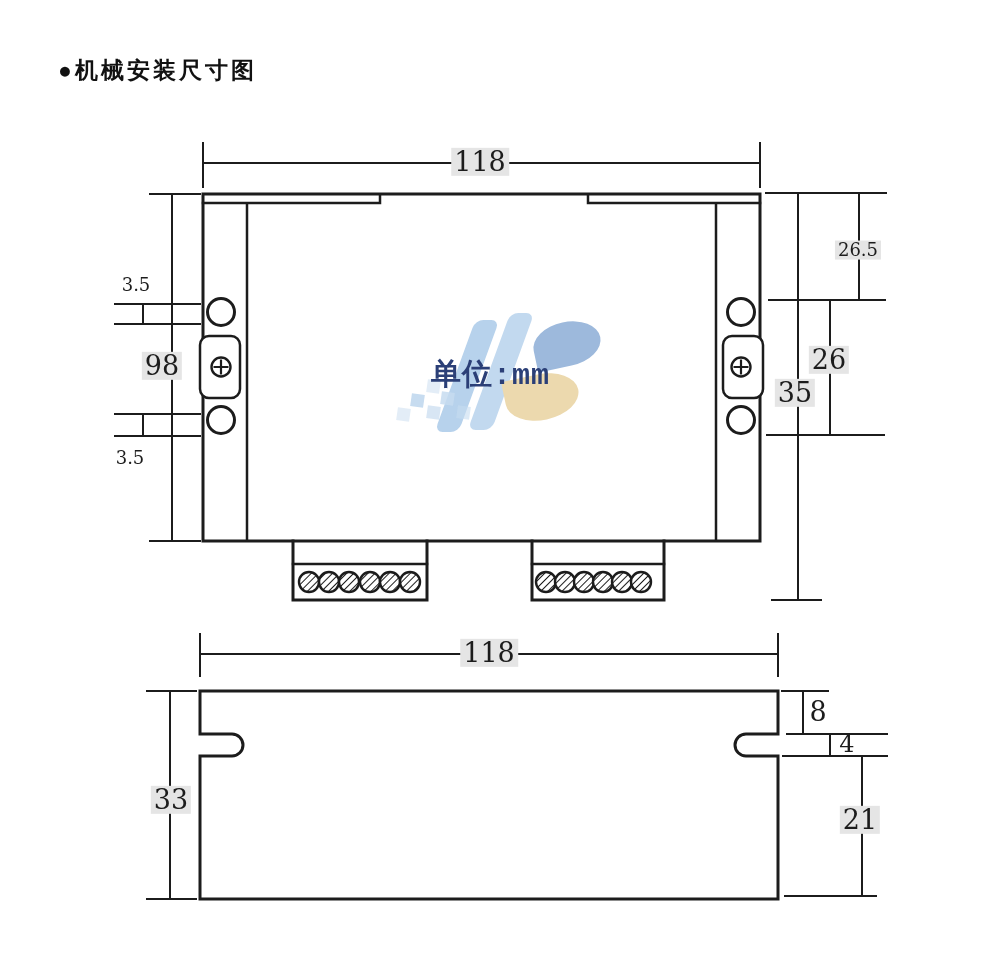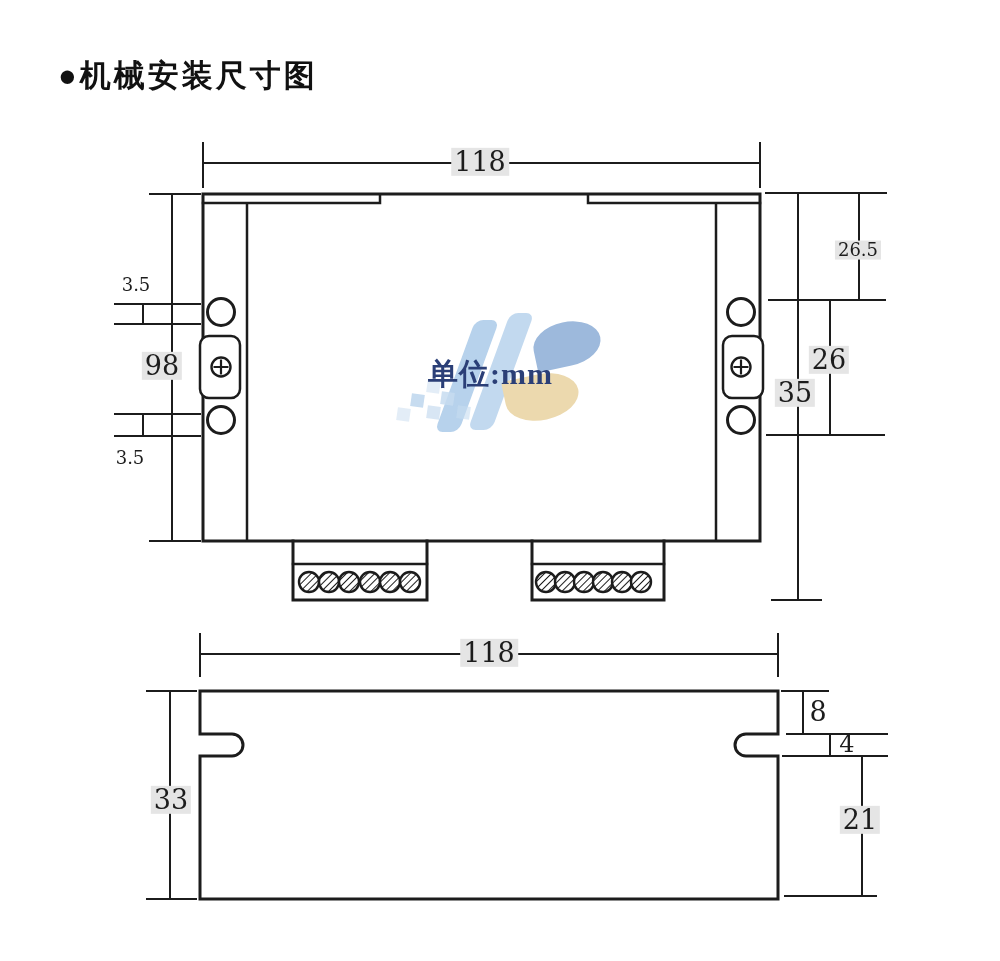--- a/index.html
+++ b/index.html
@@ -16,21 +16,21 @@
     width:1000px;
     height:961px;
     background:#ffffff;
     overflow:hidden;
     font-family:"Liberation Sans","DejaVu Sans",sans-serif;
   }
   .title{
     position:absolute;
     left:58px;
     top:55px;
-    font-size:31px;
+    font-size:23px;
     font-weight:600;
     letter-spacing:3px;
     color:#111111;
     white-space:nowrap;
   }
   .drawing-svg{
     position:absolute;
     left:0;
     top:0;
     z-index:1;
@@ -69,21 +69,21 @@
   .wm-c.c2{left:44px;top:96px;opacity:.7;}
   .wm-c.c3{left:58px;top:82px;opacity:.85;}
   .wm-c.c4{left:74px;top:96px;opacity:.6;}
   .wm-c.c5{left:44px;top:70px;opacity:.5;}
   .wm-c.c6{left:14px;top:98px;opacity:.5;}
   .wm-text{
     position:absolute;
     left:50%;
     top:44px;
     transform:translateX(-50%);
-    font-family:Liberation Serif, serif;
+    font-family:Liberation Mono, monospace;
     font-size:30px;
     font-weight:bold;
     letter-spacing:1px;
     color:var(--watermark-text);
     white-space:nowrap;
   }
 </style>
 </head>
 <body>
 

